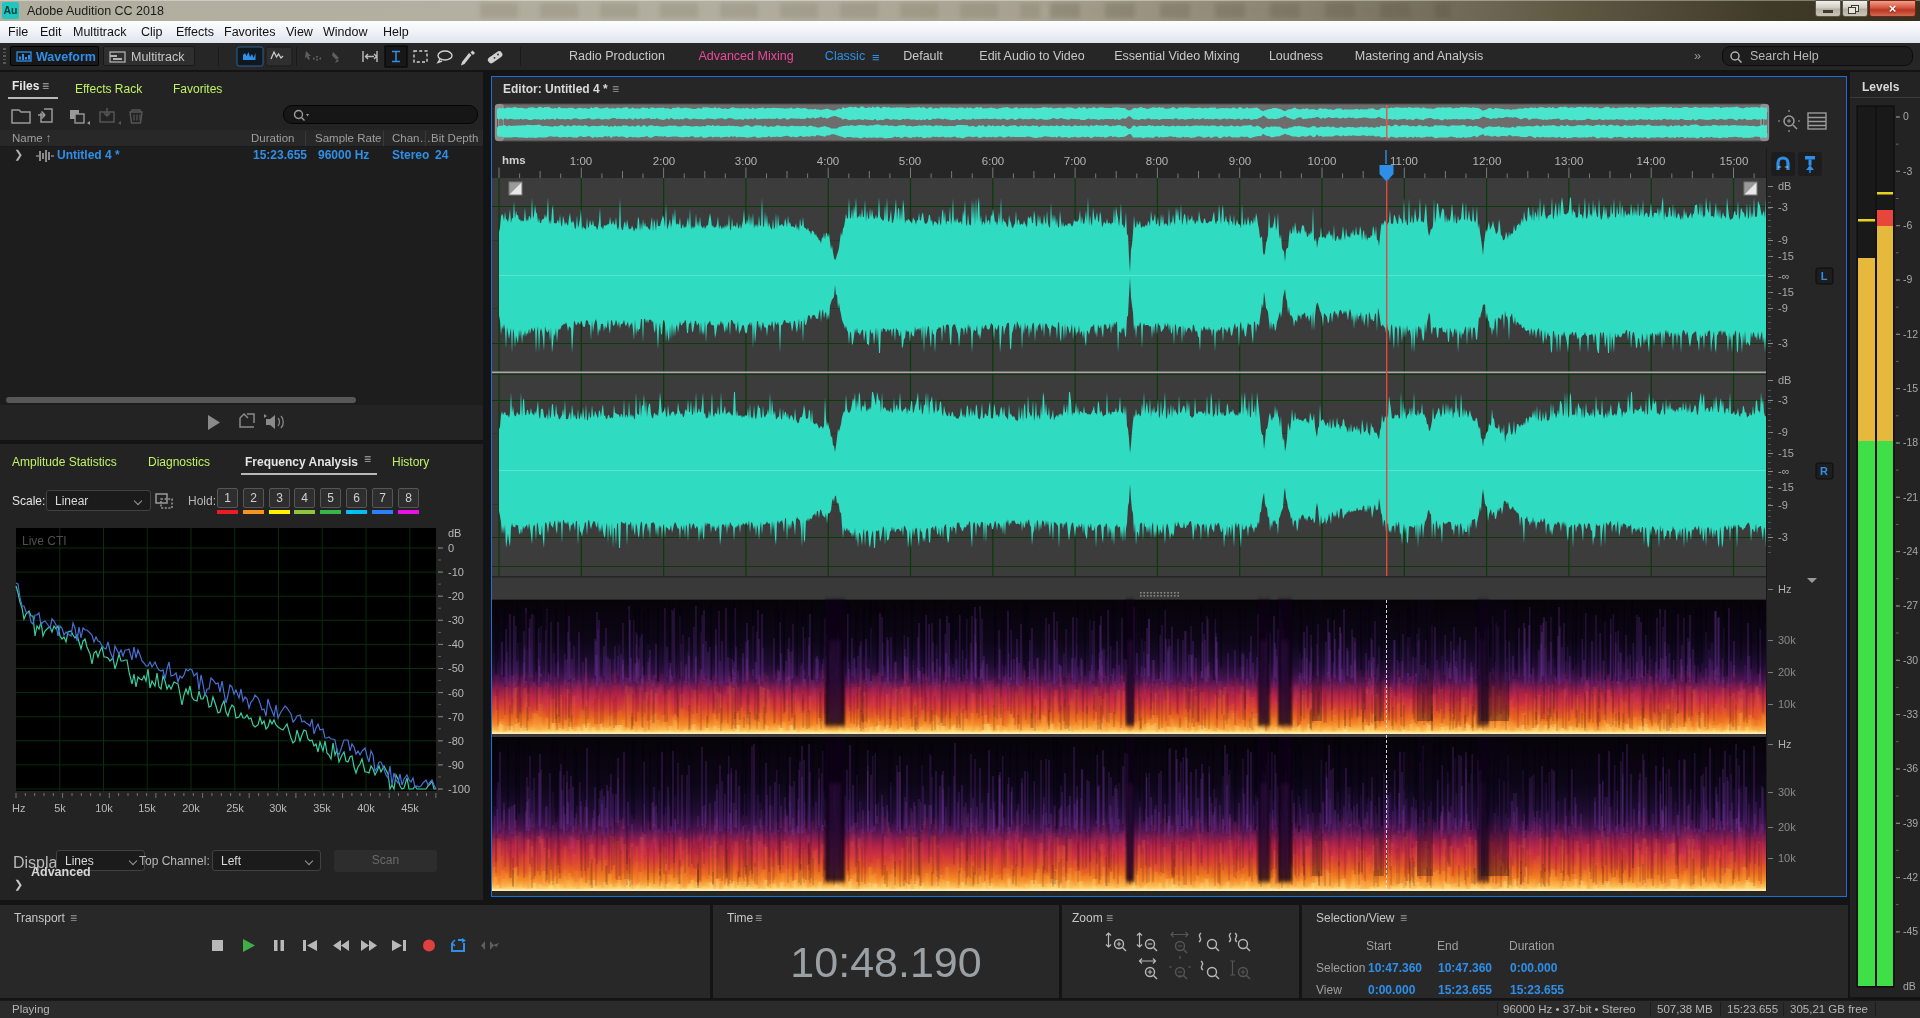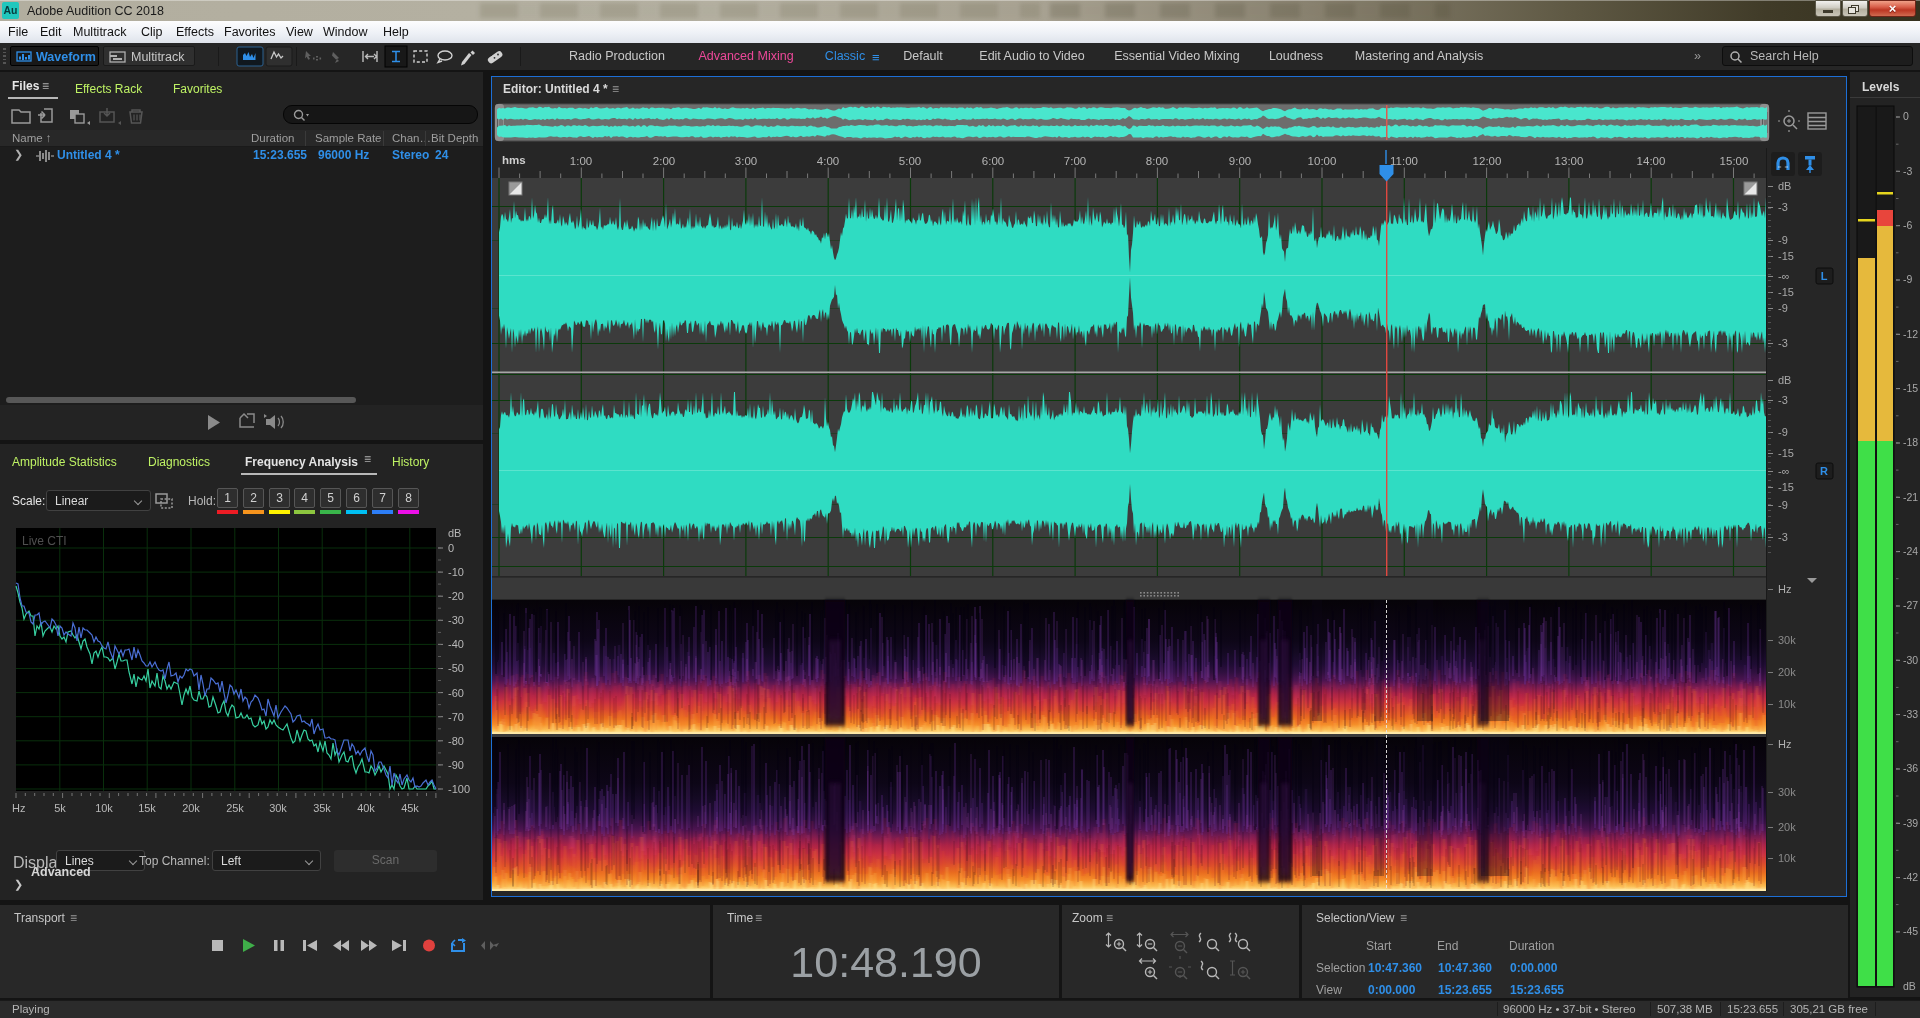--- a/index.html
+++ b/index.html
@@ -95,21 +95,21 @@
     <div class="abs" style="left:617px;top:6px;transform:translateX(-50%);font-size:12.5px;color:#c8c8c8">Radio Production</div>
     <div class="abs" style="left:746px;top:6px;transform:translateX(-50%);font-size:12.5px;color:#ec4899">Advanced Mixing</div>
     <div class="abs" style="left:845px;top:6px;transform:translateX(-50%);font-size:12.5px;color:#2f8fe8">Classic</div>
     <div class="abs" style="left:923px;top:6px;transform:translateX(-50%);font-size:12.5px;color:#c8c8c8">Default</div>
     <div class="abs" style="left:1032px;top:6px;transform:translateX(-50%);font-size:12.5px;color:#c8c8c8">Edit Audio to Video</div>
     <div class="abs" style="left:1177px;top:6px;transform:translateX(-50%);font-size:12.5px;color:#c8c8c8">Essential Video Mixing</div>
     <div class="abs" style="left:1296px;top:6px;transform:translateX(-50%);font-size:12.5px;color:#c8c8c8">Loudness</div>
     <div class="abs" style="left:1419px;top:6px;transform:translateX(-50%);font-size:12.5px;color:#c8c8c8">Mastering and Analysis</div>
     <div class="abs" style="left:872px;top:7px;color:#2f8fe8;font-size:13px">≡</div>
     <div class="abs" style="left:1694px;top:6px;color:#9a9a9a;font-size:12.5px">»</div>
-    <div class="abs" style="left:1722px;top:3px;width:191px;height:20px;background:#1d1d1d;border:1px solid #0d0d0d;border-radius:3px">
+    <div class="abs" style="left:1722px;top:3px;width:191px;height:20px;background:#1d1d1d;border:1px solid #0d0d0d;border-radius:8px">
 <svg class="abs" style="left:6px;top:3px" width="14" height="14" viewBox="0 0 14 14">
         <circle cx="6" cy="6" r="4" fill="none" stroke="#b0b0b0" stroke-width="1.5"></circle>
         <path d="M9 9l3.5 3.5" stroke="#b0b0b0" stroke-width="1.5"></path>
       </svg>
 <div class="abs" style="left:27px;top:2px;font-size:12.5px;color:#b8b8b8">Search Help</div>
     </div>
   </div>
 <div class="panel" style="left:0;top:72px;width:483px;height:368px">
     <div class="abs" style="left:12px;top:7px;color:#e8e8e8;font-size:12px;font-weight:bold">Files</div>
     <div class="abs" style="left:42px;top:7px;color:#b0b0b0;font-size:12px">≡</div>

